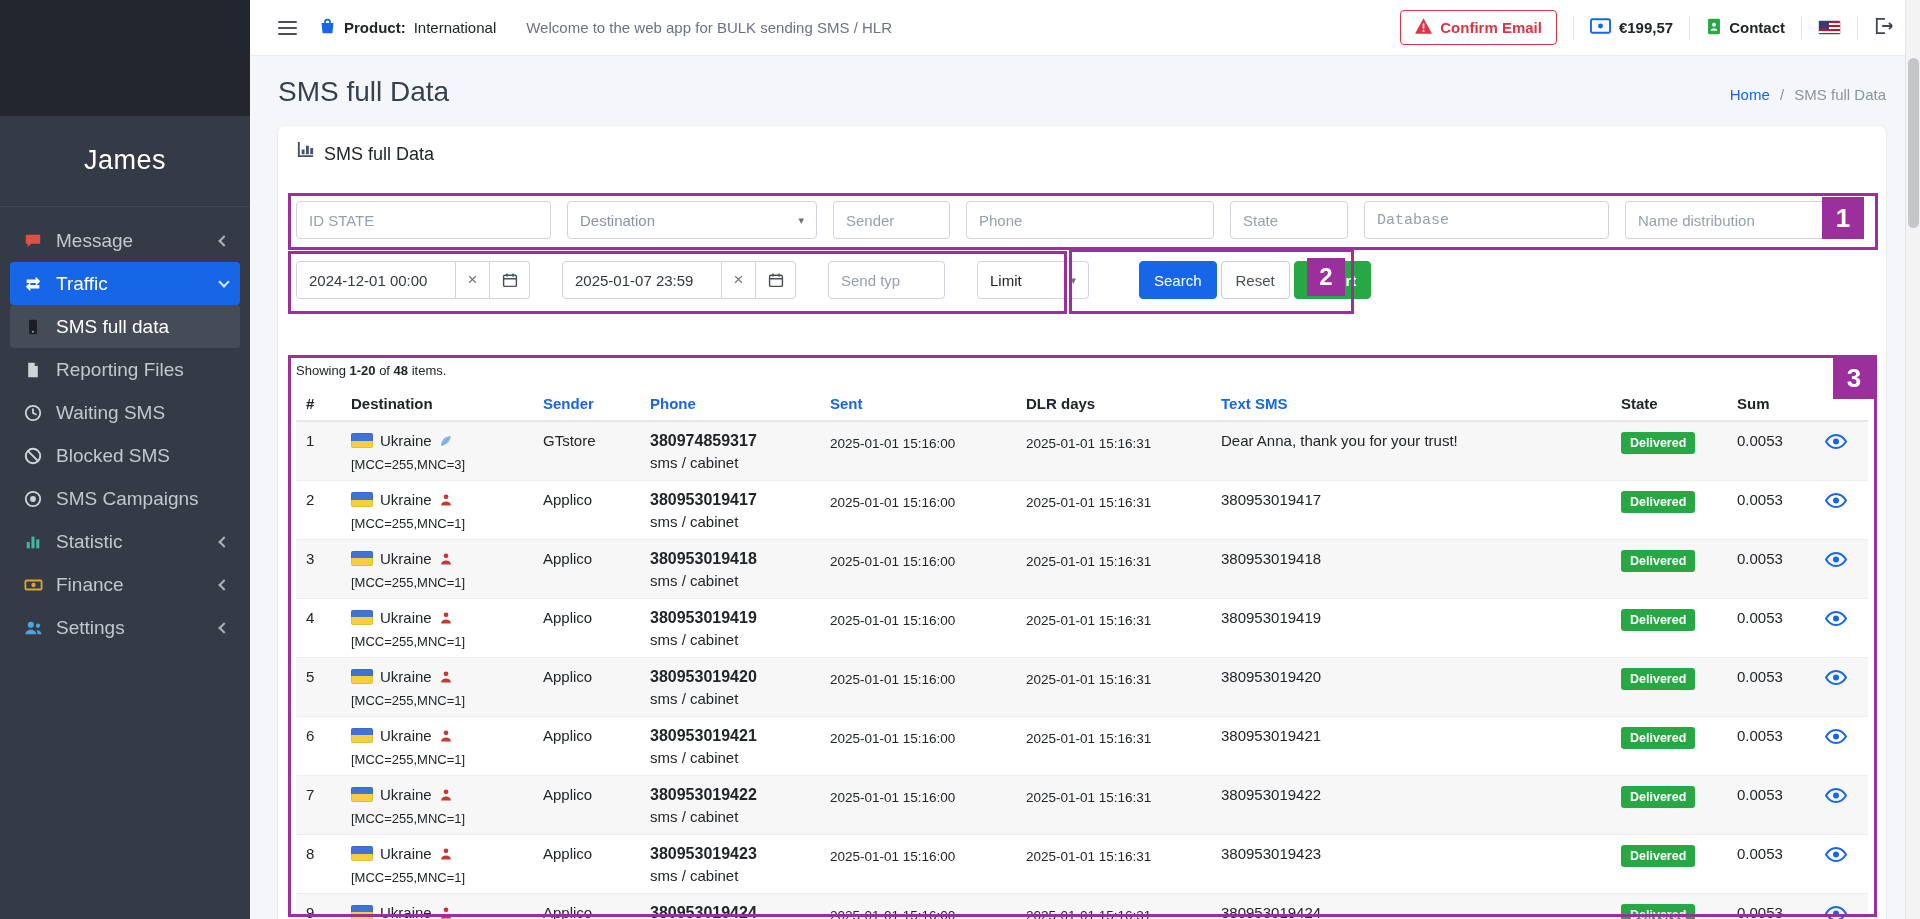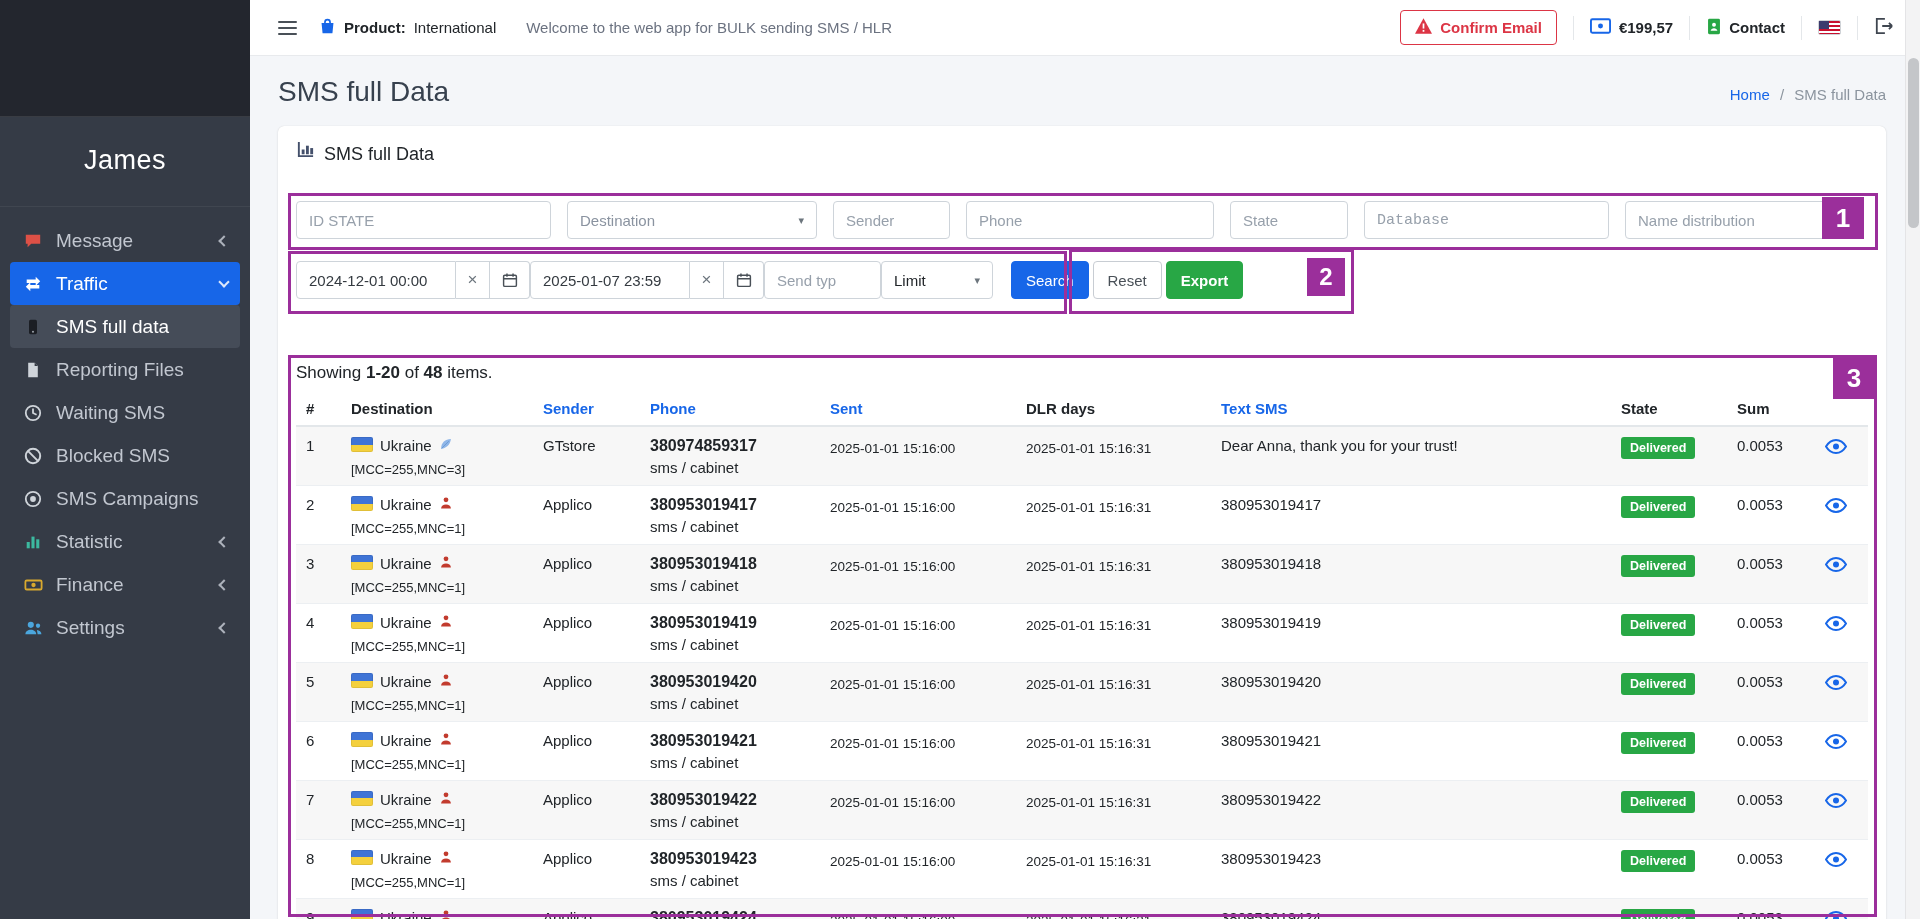--- a/index.html
+++ b/index.html
@@ -66,47 +66,47 @@
   .filters { padding:20px 18px 0; }
   .f-row1 { display:flex; gap:16px; }
   .inp { height:38px; border:1px solid #ced4da; border-radius:4px; padding:12px 12px; font-size:15px;
          color:#343a40; background:#fff; font-family:"Liberation Sans", sans-serif; }
   .inp::placeholder { color:#97a0ab; opacity:1; }
   .sel-box { height:38px; border:1px solid #ced4da; border-radius:4px; padding:0 12px; font-size:15px;
              display:flex; align-items:center; justify-content:space-between; background:#fff; cursor:pointer; }
   .sel-placeholder { color:#8a93a0; }
   .sel-value { color:#212529; }
   .caret { font-size:11px; color:#6c757d; margin-left:8px; }
-  .f-row2 { display:flex; gap:0; margin-top:22px; align-items:center; }
+  .f-row2 { display:flex; gap:32px; margin-top:22px; align-items:center; }
   .date-group { display:flex; }
   .date-group .inp { width:160px; border-radius:4px 0 0 4px; }
   .grp-btn { height:38px; border:1px solid #ced4da; border-left:none; background:#fff; cursor:pointer;
              display:flex; align-items:center; justify-content:center; color:#6c757d; }
   .grp-btn.clear { width:34px; font-size:17px; }
   .grp-btn.cal { width:40px; border-radius:0 4px 4px 0; }
   .btns { display:flex; gap:4px; margin-left:18px; }
   .btn { height:38px; border-radius:4px; font-size:15px; padding:0 14px; cursor:pointer; border:1px solid transparent;
          font-family:"Liberation Sans", sans-serif; }
   .btn-search { background:#1766e8; border-color:#1766e8; color:#fff; }
   .btn-reset { background:#fff; border-color:#c8cdd3; color:#495057; }
   .btn-export { background:#28a745; border-color:#28a745; color:#fff; font-weight:600; }
 
   
   .table-wrap { padding:0 18px; }
-  .summary { margin-top:64px; font-size:17px; color:#212529; }
+  .summary { margin-top:64px; font-size:13px; color:#212529; }
   .summary b { font-weight:700; }
   table { border-collapse:collapse; table-layout:fixed; width:1572px; margin-top:9px; }
   th { text-align:left; font-size:15px; font-weight:700; color:#212529; padding:8px 10px;
        border-bottom:2px solid #e3e7ea; }
   th.link { color:#1766e8; cursor:pointer; }
   td { padding:10px 10px 8px; vertical-align:top; border-top:1px solid #eceff2; font-size:15px; }
   tbody tr:first-child td { border-top:none; }
   tbody tr:nth-child(odd) { background:rgba(0,0,0,.03); }
   tbody tr { height:58px; }
-  .dest-line1 { display:flex; gap:7px; }
+  .dest-line1 { display:flex; align-items:center; gap:7px; }
   .flag-ua { width:22px; height:15px; border-radius:2px; display:inline-block; flex:none;
              background:linear-gradient(#3f74d6 50%, #f4d03d 50%); box-shadow:inset 0 0 0 1px rgba(0,0,0,.08); }
   .dest-line2 { font-size:13px; margin-top:8px; color:#212529; }
   .op-icon { display:none; width:14px; height:14px; }
   tr.op-blue .op-icon.blue { display:inline-block; }
   tr.op-red .op-icon.red { display:inline-block; }
   .sender { font-weight:400; }
   .phone-num { font-weight:700; font-size:16px; }
   .phone-chan { margin-top:4px; }
   .c-sent, .c-dlr { font-size:13.5px; padding-top:14px; }

